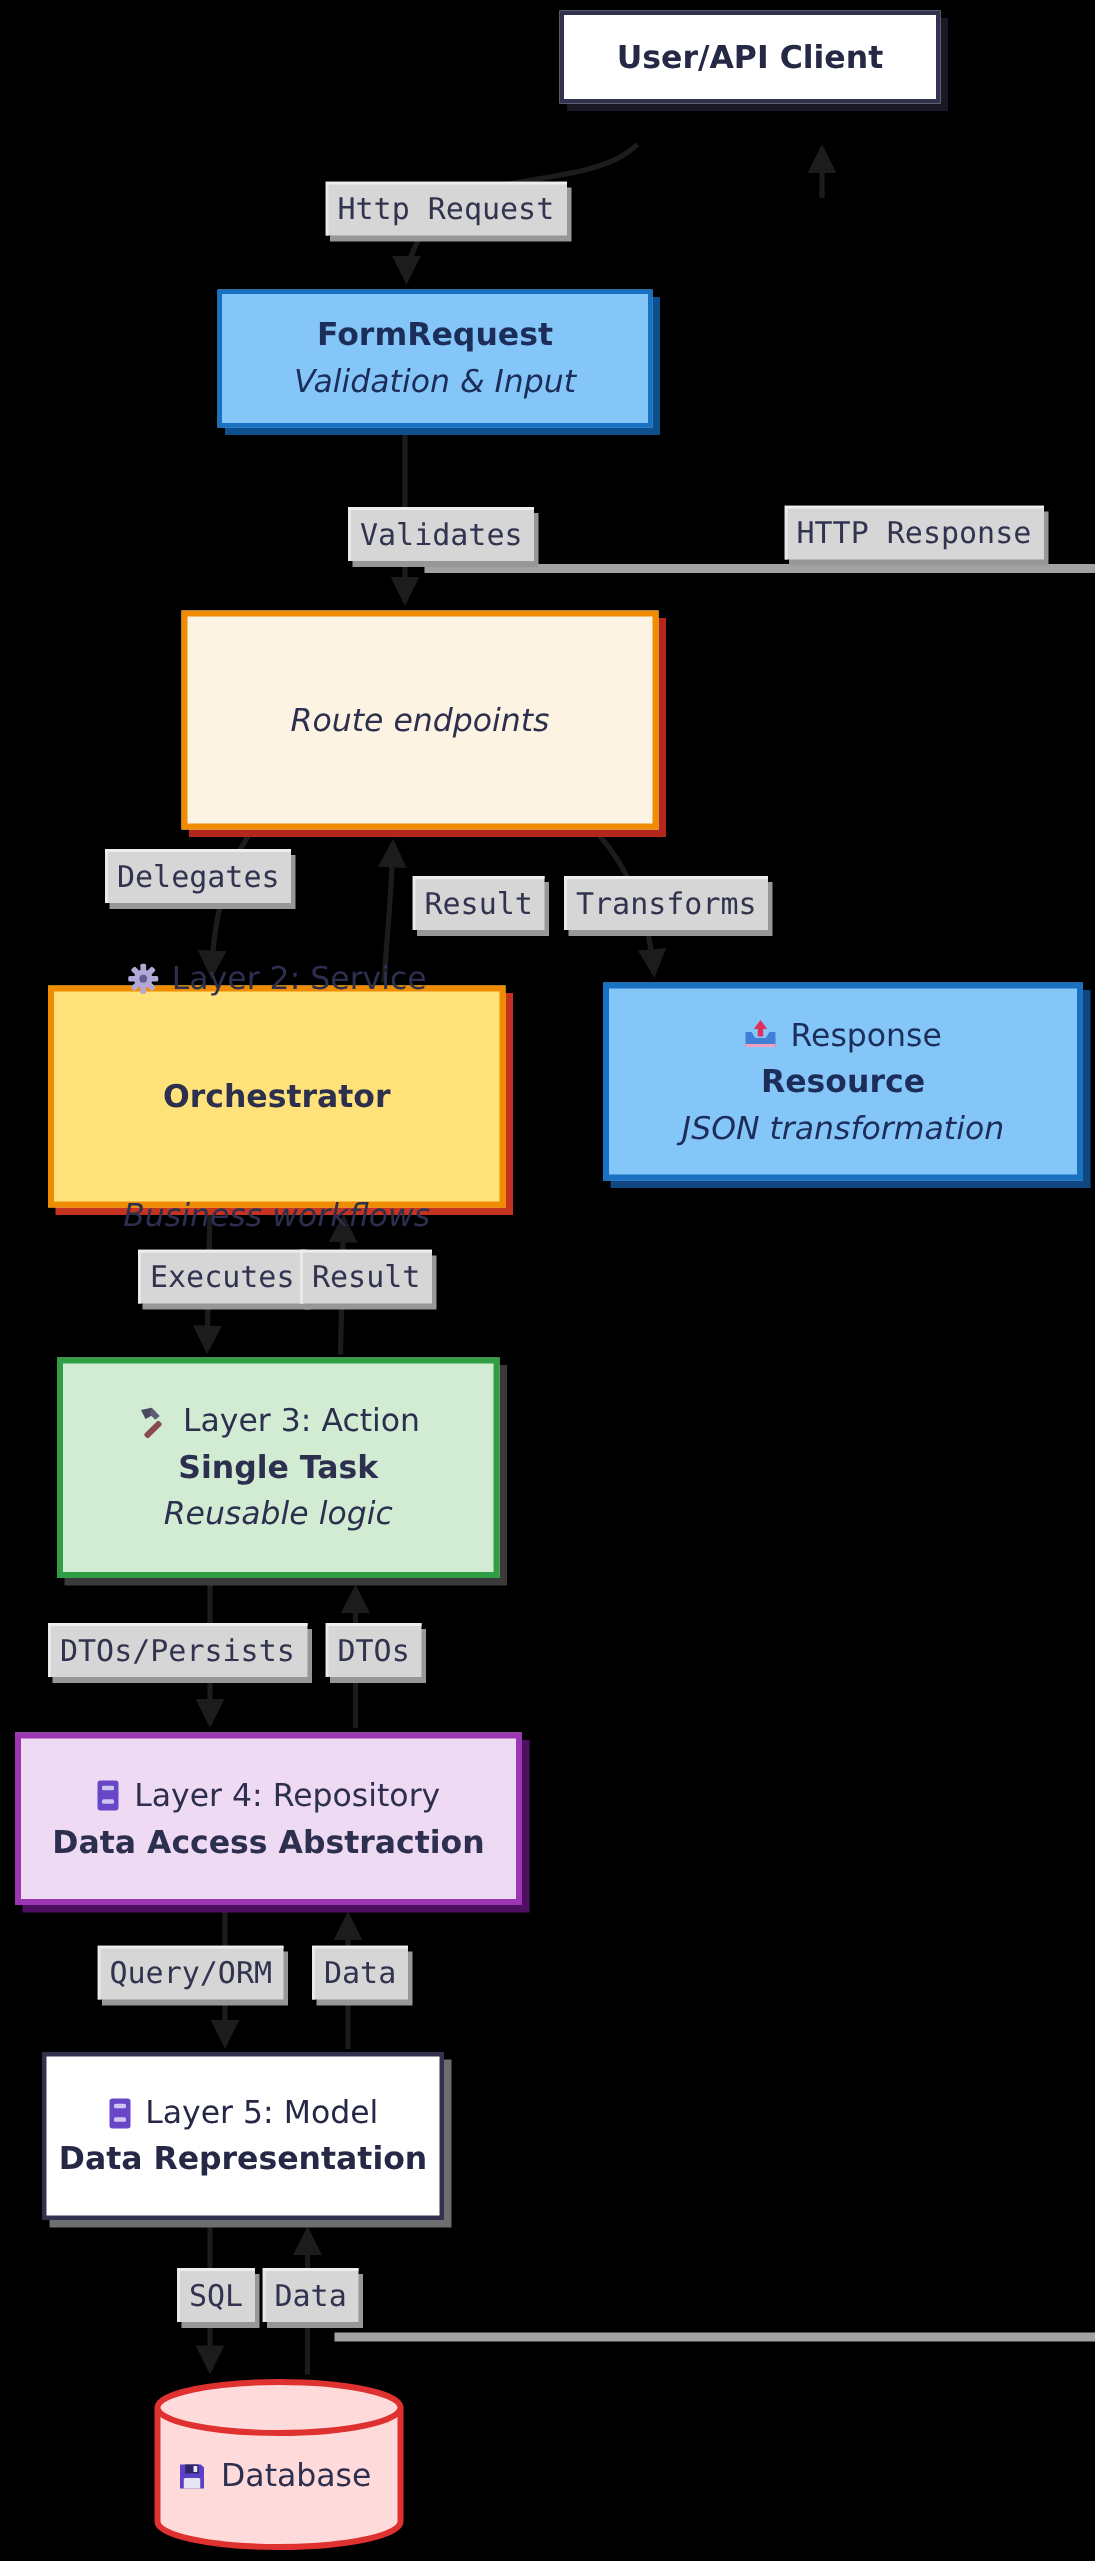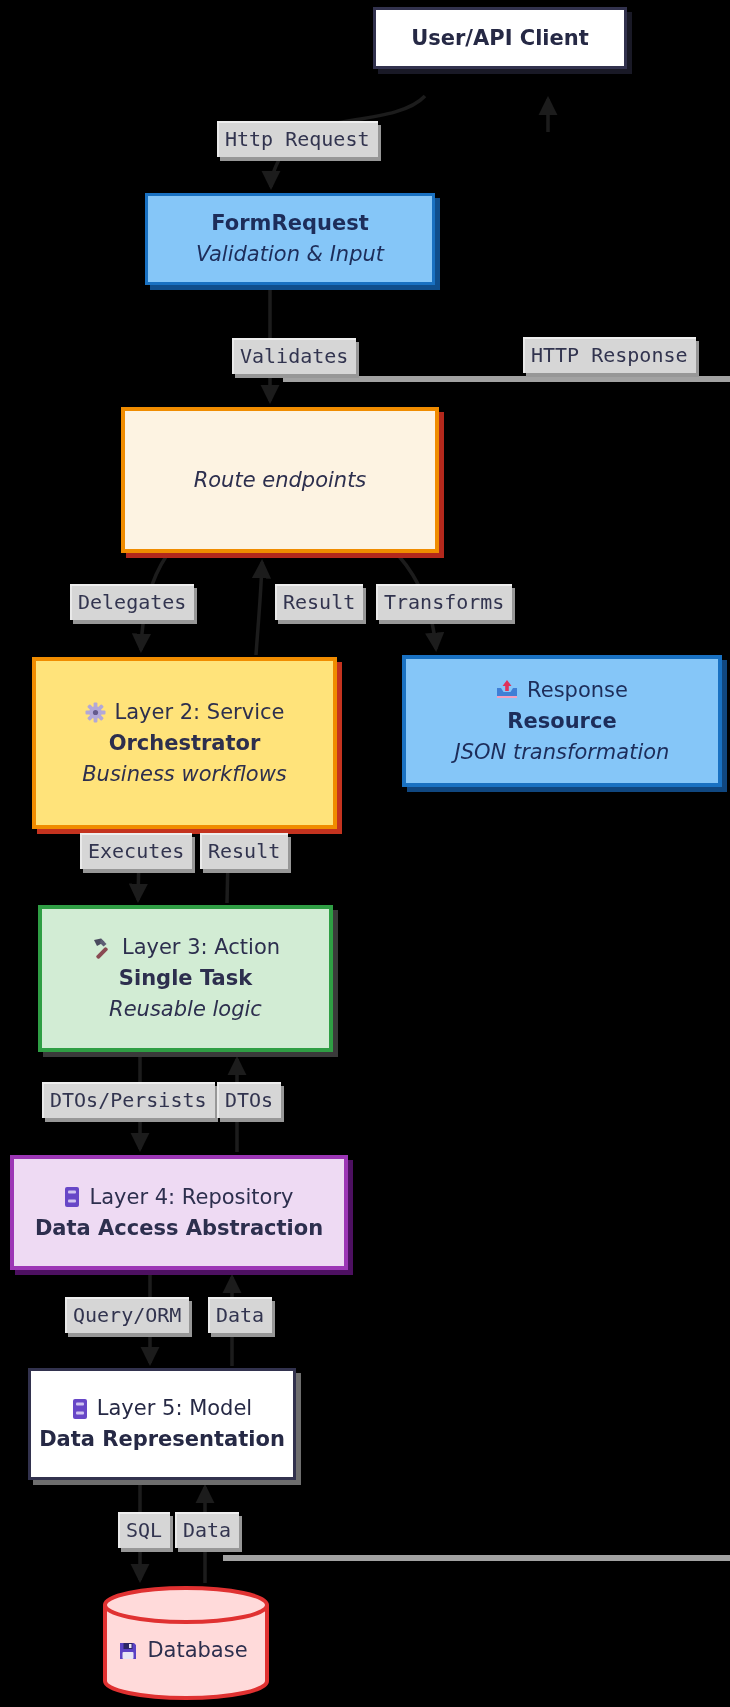--- a/index.html
+++ b/index.html
@@ -17,22 +17,22 @@
   }
   .node .row{display:flex;align-items:center;justify-content:center;gap:9px;}
   .node .b{font-weight:bold;}
   .node .i{font-style:italic;}
   .n-client{left:373px;top:7px;width:254px;height:62px;background:#ffffff;
     border:3px solid #32324e;box-shadow:5px 5px 0 #191926;font-weight:bold;color:#262945;}
   .n-form{left:145px;top:193px;width:290px;height:92px;background:#85c6f8;
     border:3px solid #1971c2;box-shadow:5px 5px 0 #0f4e8c;color:#1d2d5a;}
   .n-layer1{left:121px;top:407px;width:318px;height:146px;background:#fdf3e2;
     border:4px solid #f08c00;box-shadow:5px 5px 0 #b3281c;}
-  .n-layer2{left:32px;top:657px;width:305px;height:172px;background:#ffe37a;
-    border:4px solid #f08c00;box-shadow:5px 5px 0 #c4331f;}
+  .n-layer2{left:32px;top:657px;width:305px;height:148px;background:#ffe37a;
+    border:4px solid #f08c00;box-shadow:5px 5px 0 #c4331f;gap:48px;}
   .n-resource{left:402px;top:655px;width:320px;height:132px;background:#85c6f8;
     border:4px solid #1971c2;box-shadow:5px 5px 0 #104780;color:#1d2d5a;}
   .n-layer3{left:38px;top:905px;width:295px;height:147px;background:#d2ecd4;
     border:4px solid #2f9e44;box-shadow:5px 5px 0 #3a3a3a;}
   .n-layer4{left:10px;top:1155px;width:338px;height:115px;background:#eedaf3;
     border:4px solid #9c36b5;box-shadow:5px 5px 0 #4d1061;text-align:center;}
   .n-layer5{left:28px;top:1368px;width:268px;height:112px;background:#ffffff;
     border:3px solid #32324e;box-shadow:5px 5px 0 #6e6e6e;color:#262945;}
   .n-db{left:100px;top:1583px;width:172px;height:122px;background:transparent;border:none;}
   .n-db svg.cyl{position:absolute;left:0;top:0;}
@@ -40,26 +40,26 @@
   
   .badge{
     position:absolute;z-index:3;background:#d6d6d6;color:#32344f;
     font-family:"DejaVu Sans Mono",monospace;font-size:20px;line-height:30px;
     padding:3px 8px;box-shadow:3px 4px 0 #979797, inset 0 2px 0 #eeeeee, inset 2px 0 0 #e9e9e9;
     white-space:nowrap;
   }
   .bg-http-request{left:217px;top:121px;}
   .bg-validates{left:232px;top:338px;}
   .bg-http-response{left:523px;top:337px;}
-  .bg-delegates{left:70px;top:584px;}
+  .bg-delegates{left:70px;top:566px;}
   .bg-result-top{left:275px;top:584px;}
   .bg-transforms{left:376px;top:584px;}
-  .bg-executes{left:80px;top:833px;}
+  .bg-executes{left:92px;top:833px;}
   .bg-result-mid{left:200px;top:833px;}
-  .bg-dtos-persists{left:42px;top:1082px;}
+  .bg-dtos-persists{left:32px;top:1082px;}
   .bg-dtos{left:217px;top:1082px;}
   .bg-query-orm{left:65px;top:1297px;}
   .bg-data-repo{left:208px;top:1297px;}
   .bg-sql{left:118px;top:1512px;}
   .bg-data-db{left:175px;top:1512px;}
   .icon{display:inline-flex;flex:0 0 auto;}
 </style>
 </head>
 <body>
 

